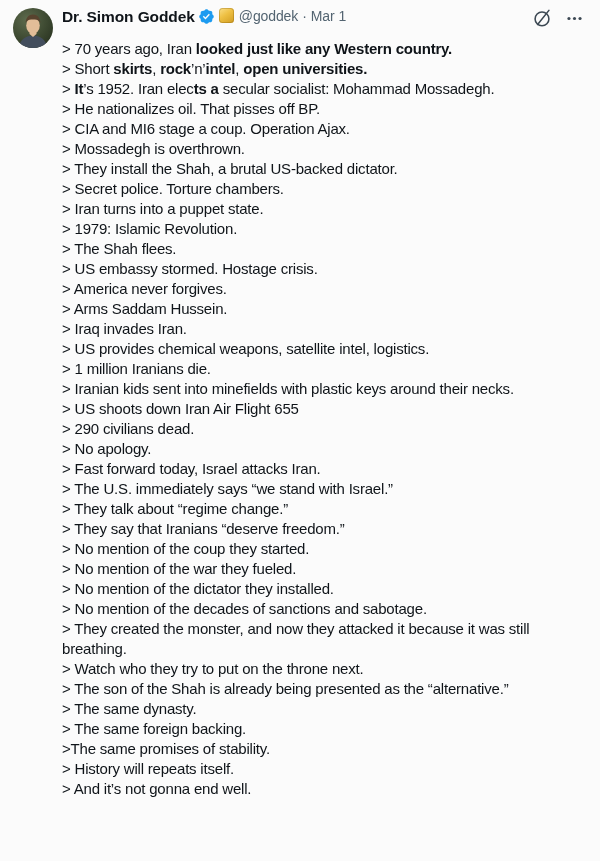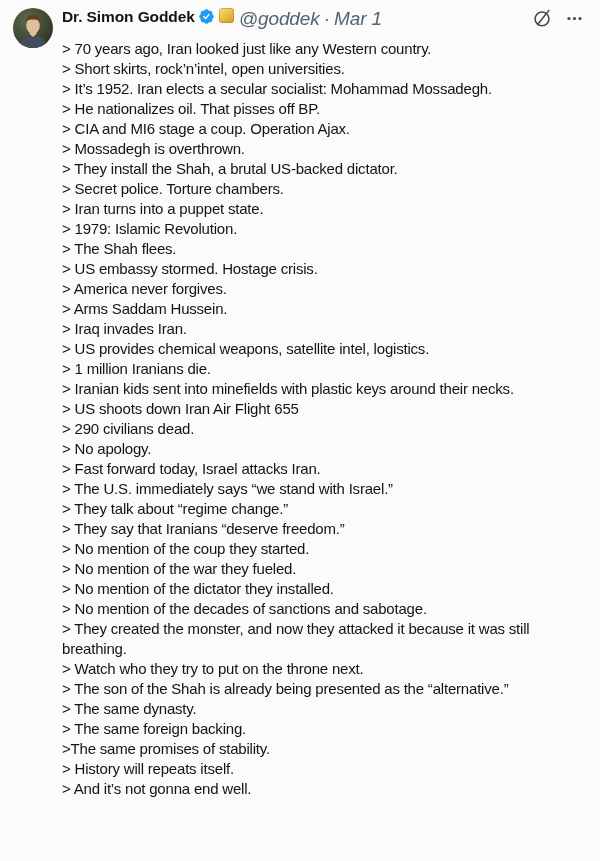--- a/index.html
+++ b/index.html
@@ -20,35 +20,35 @@
 
   .header-row { display: flex; align-items: flex-start; height: 24px; white-space: nowrap; }
   .name { font-weight: 700; font-size: 15.5px; color: #0f1419; letter-spacing: -0.1px; cursor: pointer; }
   .badge { display: inline-flex; align-items: center; margin-left: 3px; }
   .badge svg { display: block; }
   .gold-badge {
     width: 15px; height: 15px; margin-left: 4px; border-radius: 3.5px;
     background: linear-gradient(145deg, #fbe08a 0%, #eec043 45%, #d09c22 100%);
     box-shadow: inset 0 0 0 1px rgba(140,100,10,.35);
   }
-  .handle, .sep, .date { color: #536471; font-size: 19px; letter-spacing: -0.1px; font-style: italic; }
+  .handle, .sep, .date { color: #536471; font-size: 14px; letter-spacing: -0.1px; }
   .handle { margin-left: 5px; cursor: pointer; }
   .sep { margin: 0 4px; }
   .date { cursor: pointer; }
 
   .actions { margin-left: auto; display: flex; align-items: center; gap: 13px; }
   .action-btn { display: inline-flex; align-items: center; cursor: pointer; color: #3c4853; }
   .action-btn svg { display: block; }
 
   .tweet-body { margin-top: 7px; padding-bottom: 4px; }
   .tweet-line {
     font-size: 15px; line-height: 20px; letter-spacing: -0.2px;
     color: #0f1419; max-width: 522px;
   }
-  .seg-bold { font-weight: 400; }
+  .seg-bold { font-weight: 700; }
 </style>
 </head>
 <body>
 
 <div class="tweet">
 
   <div class="avatar">
     <svg viewBox="0 0 40 40">
       <defs>
         <radialGradient id="bgGrad" cx="35%" cy="30%" r="90%">

